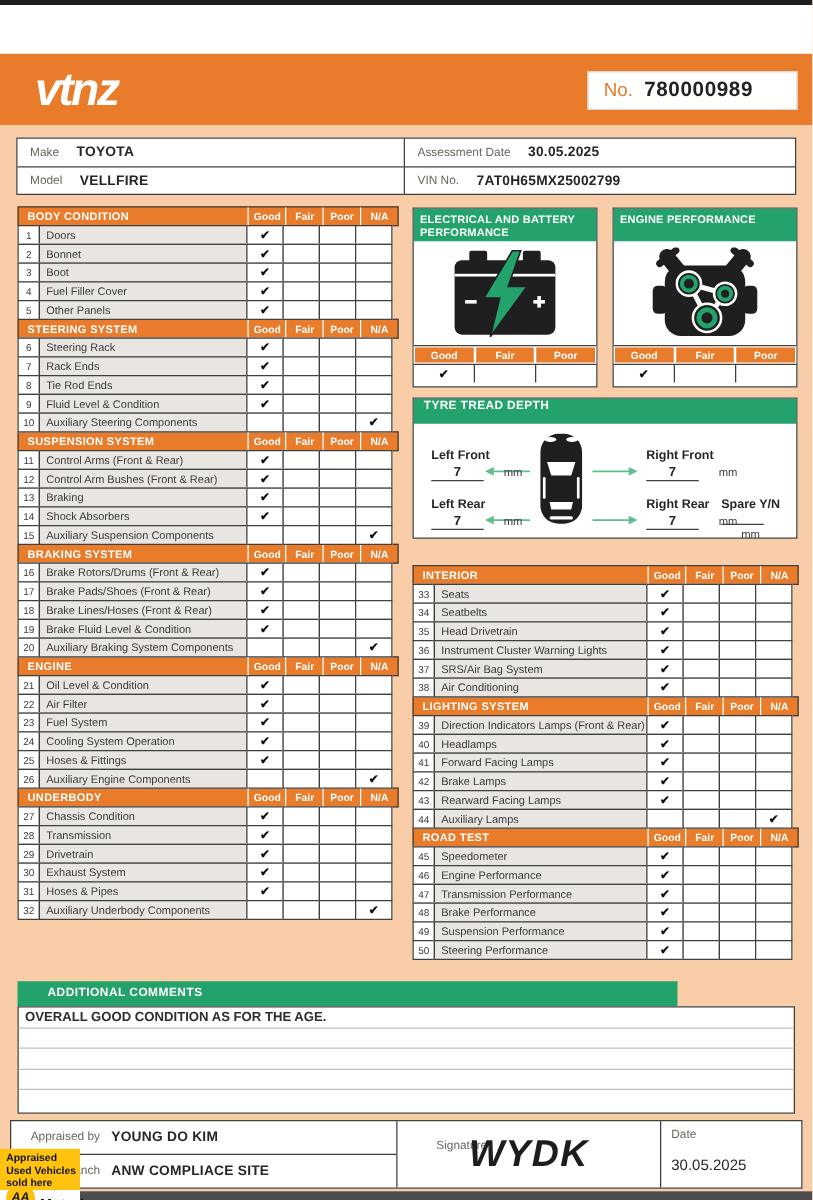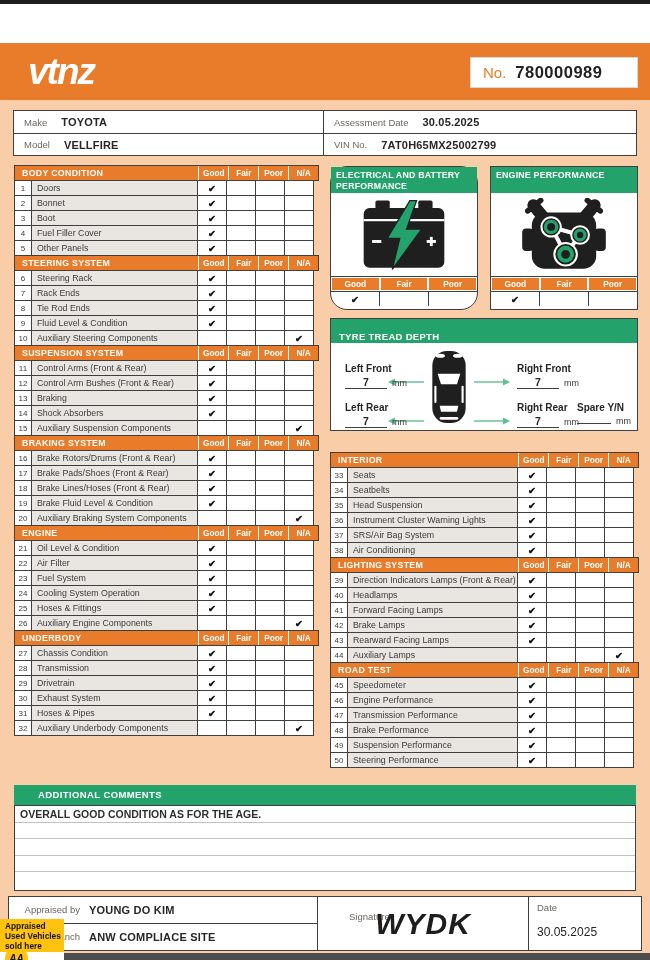--- a/index.html
+++ b/index.html
@@ -38,42 +38,42 @@
   .c-row { display:flex; height:16px; margin-top:-1px; }
   .cell { border:1px solid #3F3F3F; margin-left:-1px; height:16px; display:flex; align-items:center; background:#fff; }
   .cell:first-child { margin-left:0; }
   .num { width:18px; justify-content:center; font-size:8px; color:#3A3A3A; }
   .lab { background:#E9E6E2; padding-left:5px; font-size:8.8px; color:#3A3A3A; white-space:nowrap; overflow:hidden; }
   .cl-left .lab { width:167px; } .cl-right .lab { width:171px; }
   .chk { width:30px; justify-content:center; font-size:9.5px; font-weight:bold; color:#111; }
 
   
   .perf { position:absolute; width:148px; height:144px; background:#fff; border:1.5px solid #3F3F3F; }
-  .perf-elec { left:330px; top:66px;border-radius:17px; } .perf-eng { left:490px; top:66px; }
+  .perf-elec { left:330px; top:66px; } .perf-eng { left:490px; top:66px; }
   .perf-header { height:26px; background:#23A36B; color:#fff; font-size:8.8px; font-weight:bold; padding:3px 5px; line-height:1.2; letter-spacing:.2px; }
   .perf-icon { height:83px; display:flex; align-items:center; justify-content:center; }
   .perf-rate-head { display:flex; height:15px; border-top:1px solid #3F3F3F; background:#fff; }
   .perf-rate-head div { flex:1; margin:1px; background:#E87C2B; color:#fff; font-size:8.3px; font-weight:bold; display:flex; align-items:center; justify-content:center; }
   .perf-check-row { display:flex; height:15px; border-top:1px solid #3F3F3F; }
   .perf-check-row div { flex:1; border-right:1px solid #3F3F3F; display:flex; align-items:center; justify-content:center; font-size:9.5px; font-weight:bold; color:#111; }
   .perf-check-row div:last-child { border-right:none; }
 
   
   .tyre { position:absolute; left:330px; top:218px; width:308px; height:113px; background:#fff; border:1.5px solid #3F3F3F; }
-  .tyre-header { height:20px; background:#23A36B; color:#fff; font-size:9.5px; font-weight:bold; padding:12px 8px; letter-spacing:.3px; }
+  .tyre-header { height:20px; background:#23A36B; color:#fff; font-size:9.5px; font-weight:bold; padding:0 8px; letter-spacing:.3px; }
   .tyre-body { position:relative; height:91px; }
   .t-label { position:absolute; font-size:10px; font-weight:bold; color:#262626; }
   .t-val-row { position:absolute; font-size:9px; color:#3A3A3A; }
   .t-underline { display:inline-block; width:42px; border-bottom:1.2px solid #3F3F3F; text-align:center; font-size:10.5px; font-weight:bold; color:#262626; line-height:11px; }
-  .t-mm { margin-left:5px; }
+  .t-mm { margin-left:16px; }
   .t-car { position:absolute; left:98px; top:6px; }
   .t-arrow { position:absolute; }
 
   
-  .comments-header { position:absolute; left:14px; top:685px; width:622px; height:20px; background:#23A36B; color:#fff; font-size:9.5px; font-weight:bold; padding:4px 0 0 24px; letter-spacing:.4px; }
+  .comments-header { position:absolute; left:14px; top:685px; width:528px; height:20px; background:#23A36B; color:#fff; font-size:9.5px; font-weight:bold; padding:4px 0 0 24px; letter-spacing:.4px; }
   .comments-box { position:absolute; left:14px; top:705px; width:622px; height:86px; background:#fff; border:1.5px solid #3F3F3F; }
   .comment-line { height:16.6px; border-bottom:1px solid #C4C0BA; font-size:10.5px; font-weight:600; color:#2E2E2E; padding-left:5px; display:flex; align-items:center; }
   .comment-line:last-child { border-bottom:none; }
 
   
   .footer-table { position:absolute; left:8px; top:796px; width:634px; height:55px; background:#fff; border:1.5px solid #3F3F3F; display:grid; grid-template-columns:308px 211px 1fr; grid-template-rows:1fr 1fr; }
   .f-left { display:flex; align-items:center; }
   .f-left.top { border-bottom:1px solid #3F3F3F; }
   .f-label { width:71px; text-align:right; font-size:9.5px; color:#6B655E; }
   .f-value { margin-left:9px; font-size:11px; font-weight:bold; color:#262626; letter-spacing:.2px; }
@@ -445,21 +445,21 @@
         <div class="c-row">
           <div class="cell num">34</div>
           <div class="cell lab">Seatbelts</div>
           <div class="cell chk">✔</div>
           <div class="cell chk"></div>
           <div class="cell chk"></div>
           <div class="cell chk"></div>
         </div>
         <div class="c-row">
           <div class="cell num">35</div>
-          <div class="cell lab">Head Suspension</div>
+          <div class="cell lab">Head Drivetrain</div>
           <div class="cell chk">✔</div>
           <div class="cell chk"></div>
           <div class="cell chk"></div>
           <div class="cell chk"></div>
         </div>
         <div class="c-row">
           <div class="cell num">36</div>
           <div class="cell lab">Instrument Cluster Warning Lights</div>
           <div class="cell chk">✔</div>
           <div class="cell chk"></div>

